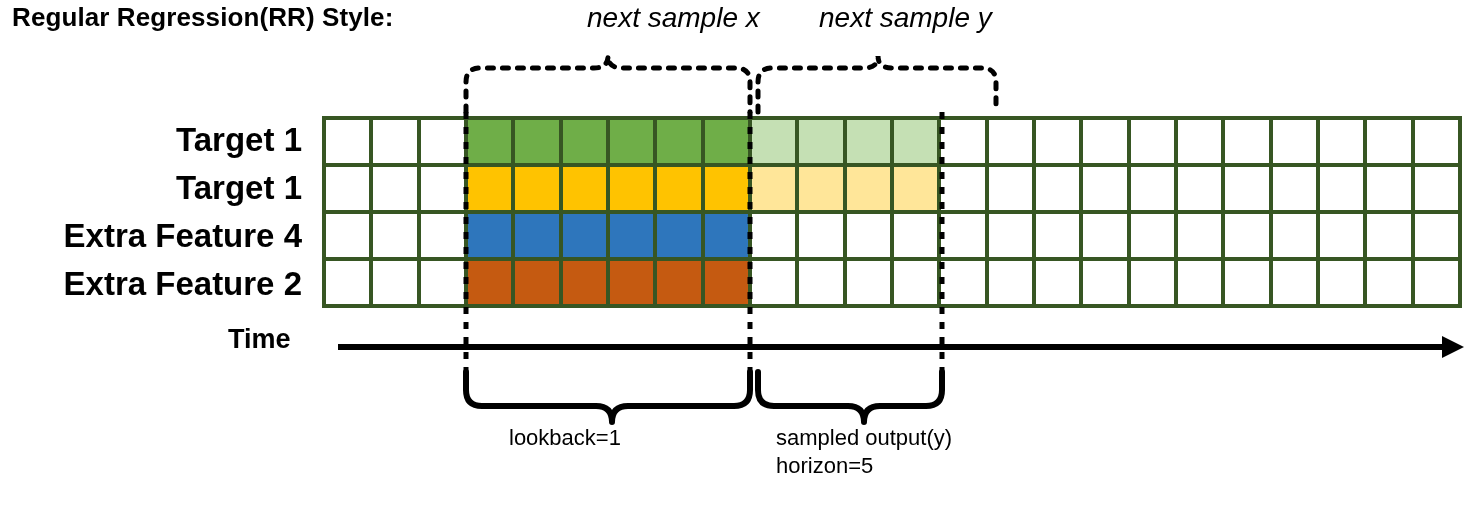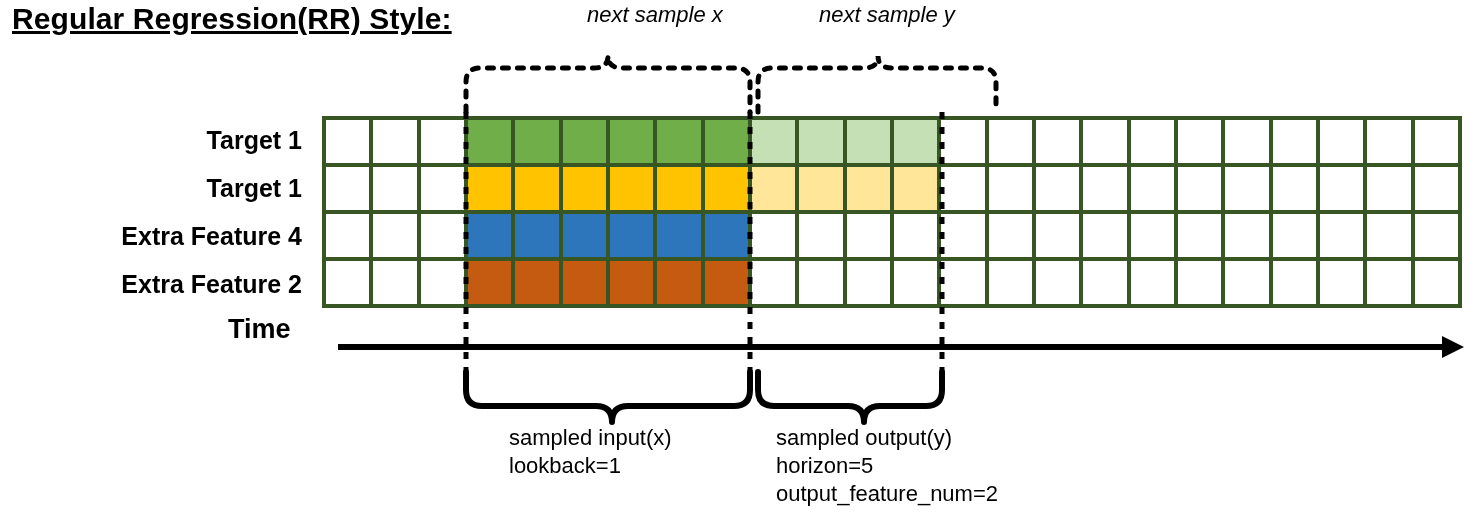--- a/index.html
+++ b/index.html
@@ -1,54 +1,54 @@
 <!DOCTYPE html>
 <html><head>
 <meta charset="utf-8">
 <style>
   html,body{margin:0;padding:0;background:#ffffff;}
   body{width:1476px;height:516px;position:relative;overflow:hidden;
        font-family:"Liberation Sans","DejaVu Sans",sans-serif;color:#000;}
 
-  .title{position:absolute;left:12px;top:2px;font-size:30px;font-weight:700;
-         letter-spacing:.1px;white-space:nowrap;text-decoration:underline;}
+  .title{position:absolute;left:12px;top:2px;font-size:26px;font-weight:700;
+         letter-spacing:.1px;white-space:nowrap;}
 
   
   .grid{position:absolute;left:322px;top:116px;width:1140px;height:192px;
         background:#375623;display:grid;
         grid-template-columns:repeat(24,1fr);grid-template-rows:repeat(4,1fr);
         gap:4px;padding:4px;box-sizing:border-box;}
   .cell{background:#ffffff;}
   .c-green{background:#6fae48;}
   .c-greenlt{background:#c5e0b4;}
   .c-gold{background:#ffc300;}
   .c-goldlt{background:#ffe699;}
   .c-blue{background:#2e76bc;}
   .c-orange{background:#c55a11;}
 
   
   .rowlabels{position:absolute;left:0;top:116px;width:312px;height:192px;}
   .rowlabel{position:absolute;right:10px;height:48px;line-height:48px;
-            font-size:25px;font-weight:700;white-space:nowrap;}
+            font-size:33px;font-weight:700;white-space:nowrap;}
 
   
-  .time-label{position:absolute;left:228px;top:314px;font-size:27px;
+  .time-label{position:absolute;left:228px;top:324px;font-size:27px;
               font-weight:700;white-space:nowrap;}
   .axis{position:absolute;left:338px;top:344px;width:1112px;height:6px;
         background:#000;}
   .axis-head{position:absolute;left:1442px;top:336px;width:0;height:0;
              border-left:22px solid #000;border-top:11px solid transparent;
              border-bottom:11px solid transparent;}
 
   
   .ovl{position:absolute;left:0;top:0;width:1476px;height:516px;
        pointer-events:none;}
 
   
-  .cap-top{position:absolute;font-size:22px;font-style:italic;
+  .cap-top{position:absolute;font-size:28px;font-style:italic;
            white-space:nowrap;}
 
   
   .cap-bot{position:absolute;font-size:22px;line-height:28px;white-space:nowrap;}
 </style>
 </head>
 <body>
 
 <div class="title">Regular Regression(RR) Style:</div>
 
@@ -179,20 +179,18 @@
   <g stroke="#000" stroke-width="6" fill="none" stroke-linecap="round" stroke-linejoin="round">
     <path d="M466,372 L466,390 Q466,406 482,406 L596,406 Q612,406 612,422 Q612,406 628,406 L734,406 Q750,406 750,390 L750,372"></path>
     <path d="M758,372 L758,390 Q758,406 774,406 L848,406 Q864,406 864,422 Q864,406 880,406 L926,406 Q942,406 942,390 L942,372"></path>
   </g>
 </svg>
 
 <div class="cap-top" style="left:587px;top:2px">next sample x</div>
 <div class="cap-top" style="left:819px;top:2px">next sample y</div>
 
 <div class="cap-bot" style="left:509px;top:424px">
-  <div>sampled input(x)</div>
   <div>lookback=1</div>
 </div>
 <div class="cap-bot" style="left:776px;top:424px">
   <div>sampled output(y)</div>
   <div>horizon=5</div>
-  <div>output_feature_num=2</div>
 </div>
 
 </body></html>

